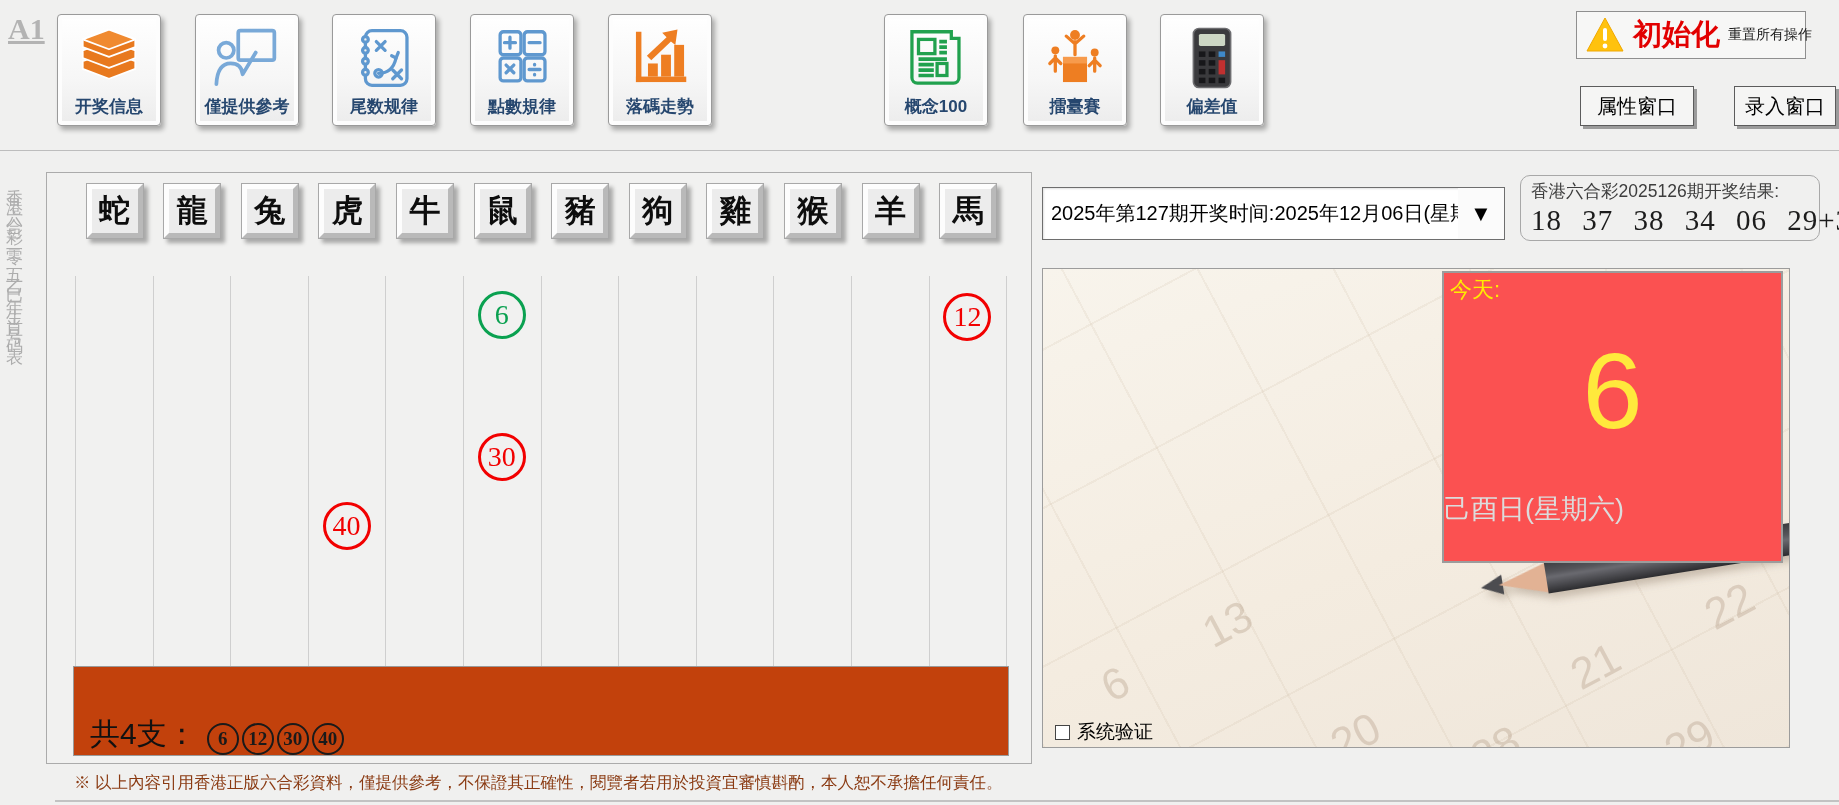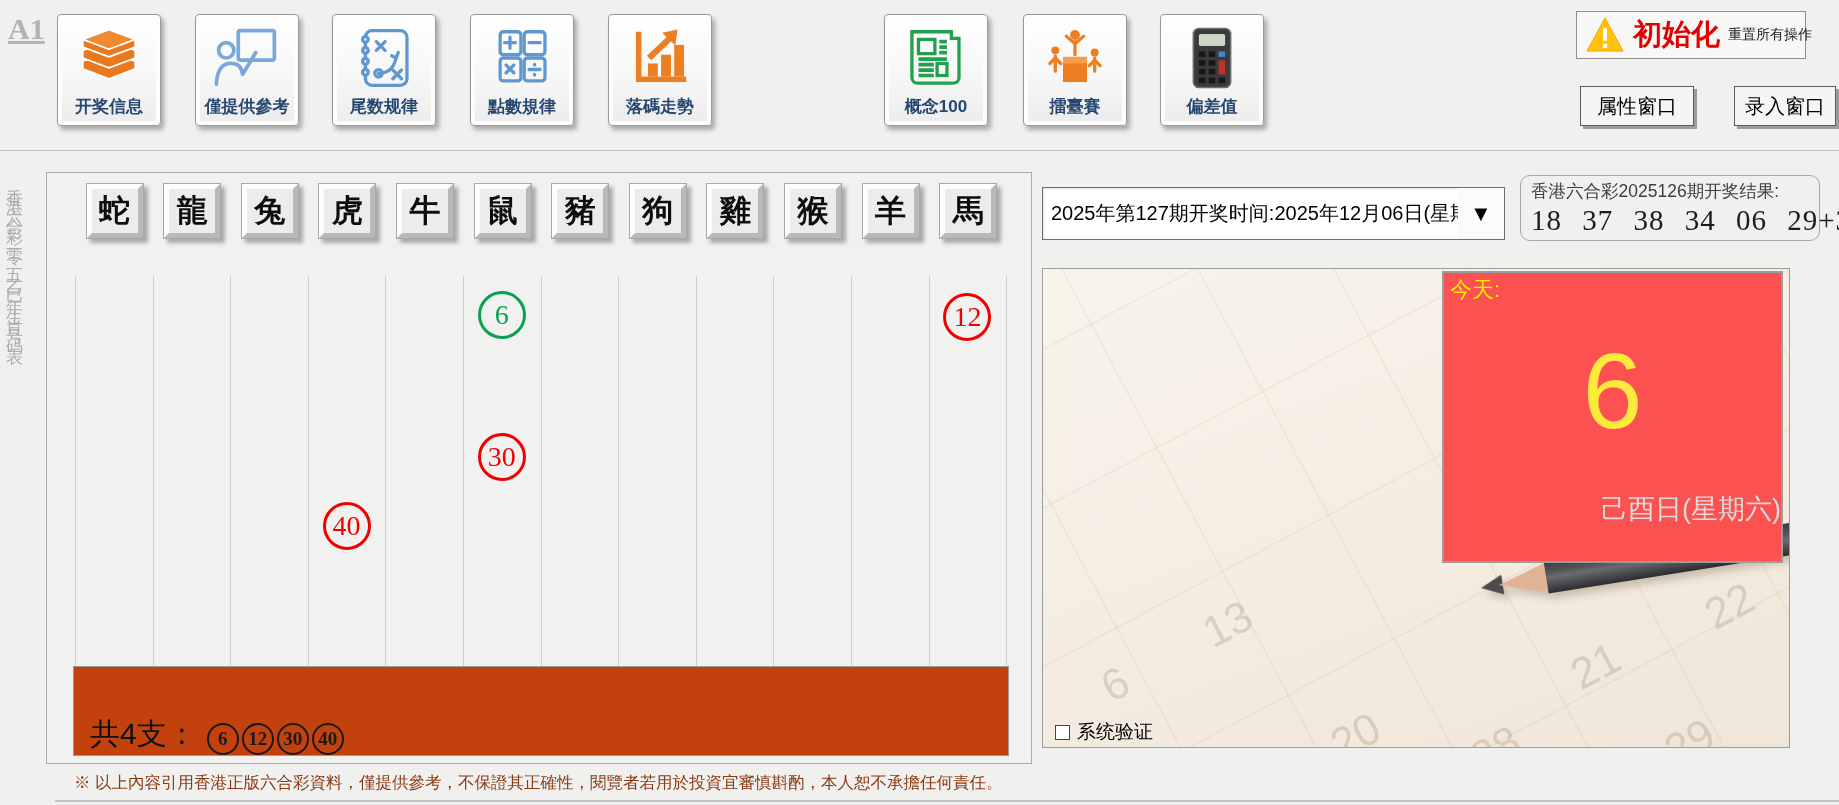--- a/index.html
+++ b/index.html
@@ -92,21 +92,21 @@
                  clip-path:polygon(0 50%, 100% 0, 100% 100%); }
   .pencil-body { position:absolute; left:66px; top:3px; width:264px; height:32px;
                  background:linear-gradient(180deg,#3c3c3f 0%,#55555a 35%,#6a6a70 50%,#2c2c2f 100%); }
 
   .red-card { position:absolute; left:399px; top:2px; width:341px; height:292px; background:#fb5151;
               border:2px solid #9c9c9c; box-sizing:border-box; }
   .today-label { position:absolute; left:6px; top:2px; font-size:22px; color:#ffec00; }
   .cal-month { position:absolute; left:0; right:0; top:14px; text-align:center; font-size:30px; color:#ffffff; }
   .cal-day { position:absolute; left:0; right:0; top:50px; text-align:center; font-size:108px;
              line-height:1.25; color:#ffe93c; }
-  .cal-detail { position:absolute; left:0; right:0; top:218px; text-align:right; font-size:27px; color:#dcdcdc; }
+  .cal-detail { position:absolute; left:0; right:16px; top:218px; text-align:left; font-size:27px; color:#dcdcdc; }
 
   .verify { position:absolute; left:12px; top:450px; display:flex; align-items:center; gap:7px; cursor:pointer; }
   .verify-box { width:15px; height:15px; background:#fff; border:1px solid #444; box-sizing:border-box; }
   .verify-label { font-size:19px; color:#000; }
 </style>
 </head>
 <body>
 
 <div class="canvas">
 

